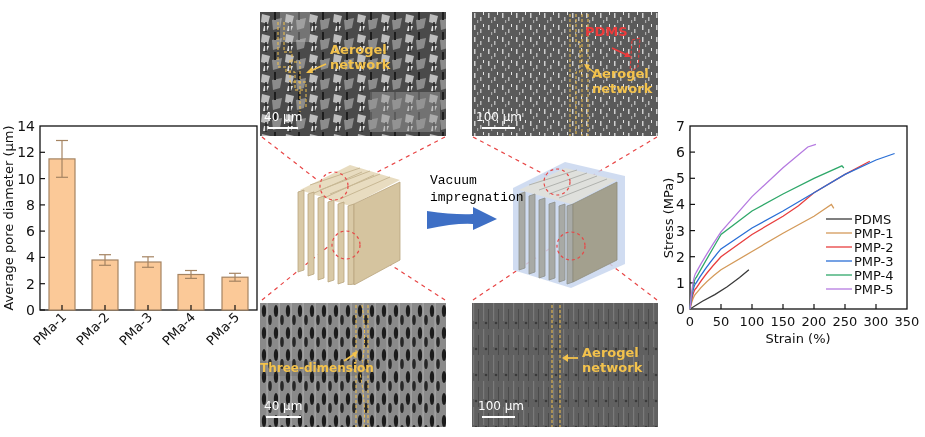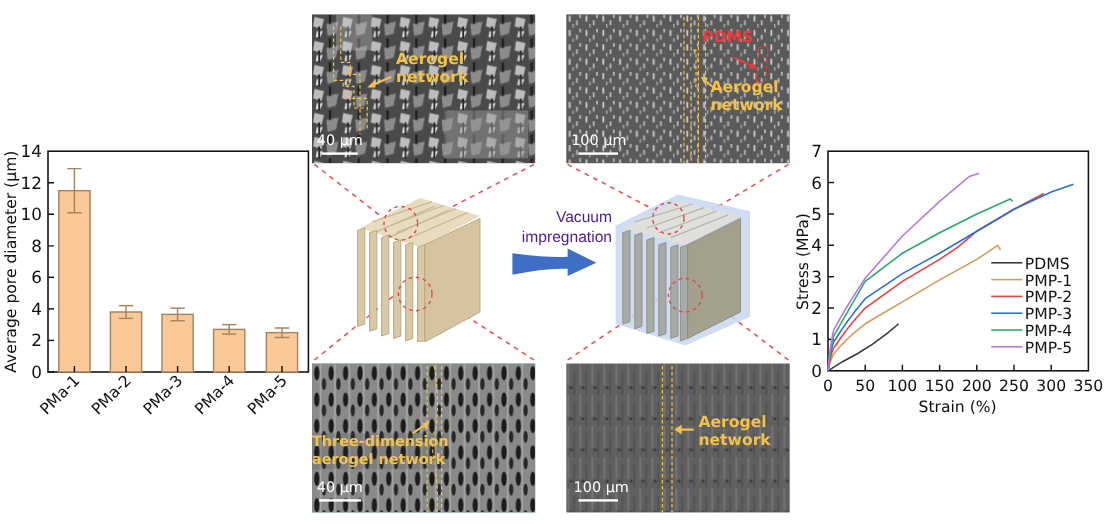--- a/index.html
+++ b/index.html
@@ -5,21 +5,21 @@
   html, body { margin:0; padding:0; background:#ffffff; }
   body { width:925px; height:437px; position:relative; overflow:hidden; font-family:"DejaVu Sans", sans-serif; }
   .abs { position:absolute; }
   svg text { font-family:"DejaVu Sans", sans-serif; }
   .sem { position:absolute; overflow:hidden; }
   .sem svg { display:block; }
   .scale-label { position:absolute; color:#ffffff; font-size:12px; font-family:"DejaVu Sans", sans-serif; }
   .scale-bar { position:absolute; height:2px; background:#ffffff; }
   .anno { position:absolute; color:#f3c24c; font-size:13px; font-weight:bold; line-height:15px; font-family:"DejaVu Sans", sans-serif; }
   .anno-red { color:#ee3b3b; }
-  .process-label { position:absolute; color:#4c1d95; font-size:13px; text-align:right; line-height:17px; font-family:Liberation Sans, sans-serif; }
+  .process-label { position:absolute; color:#000000; font-size:13px; text-align:left; line-height:17px; font-family:Liberation Mono, monospace; }
 </style>
 </head>
 <body>
 
 <svg class="abs" style="left:0;top:110px;" width="262" height="250" viewBox="0 110 262 250">
 
   <text x="0" y="0" font-size="13" fill="#111" text-anchor="middle" transform="translate(13,218) rotate(-90)">Average pore diameter (μm)</text>
 
   <rect x="40" y="126" width="217" height="184" fill="none" stroke="#111" stroke-width="1.3"></rect>
 
@@ -158,42 +158,41 @@
   </svg>
   <div class="anno anno-red" style="left:113px;top:12px;">PDMS</div>
   <div class="anno" style="left:120px;top:54px;">
     <div>Aerogel</div>
     <div>network</div>
   </div>
   <div class="scale-label" style="left:4px;top:98px;">100 µm</div>
   <div class="scale-bar" style="left:10px;top:115px;width:33px;"></div>
 </div>
 
-<div class="sem" style="left:260px;top:303px;width:186px;height:124px;background:#15803d;">
+<div class="sem" style="left:260px;top:303px;width:186px;height:124px;background:#6d28d9;">
   <svg width="186" height="124">
     <defs>
       <pattern id="pores" width="12" height="22" patternUnits="userSpaceOnUse">
         <rect width="12" height="22" fill="#8a8a8a"></rect>
         <ellipse cx="4" cy="8" rx="2.2" ry="6" fill="#1b1b1b"></ellipse>
         <ellipse cx="10" cy="17" rx="1.8" ry="5" fill="#262626"></ellipse>
         <rect x="6.5" y="0" width="1.2" height="22" fill="#a9a9a9"></rect>
       </pattern>
     </defs>
     <rect width="186" height="124" fill="url(#pores)"></rect>
     <g stroke="#f3c24c" stroke-width="1" stroke-dasharray="3,2" fill="none">
       <path d="M96 2 V124"></path>
       <path d="M102 2 Q108 40 100 70 Q106 100 104 124"></path>
       <path d="M108 2 V124"></path>
     </g>
     <line x1="84" y1="58" x2="96" y2="50" stroke="#f3c24c" stroke-width="1.8"></line>
     <polygon points="98,48 92,50 95,55" fill="#f3c24c"></polygon>
   </svg>
   <div class="anno" style="left:0px;top:58px;font-size:12px;background:rgba(60,60,60,0.15);">
     <div>Three-dimension</div>
-    <div>aerogel network</div>
   </div>
   <div class="scale-label" style="left:4px;top:96px;">40 µm</div>
   <div class="scale-bar" style="left:6px;top:113px;width:35px;"></div>
 </div>
 
 <div class="sem" style="left:472px;top:303px;width:186px;height:124px;background:#5c5c5c;">
   <svg width="186" height="124">
     <defs>
       <pattern id="streaks" width="10" height="26" patternUnits="userSpaceOnUse">
         <rect width="10" height="26" fill="#606060"></rect>

